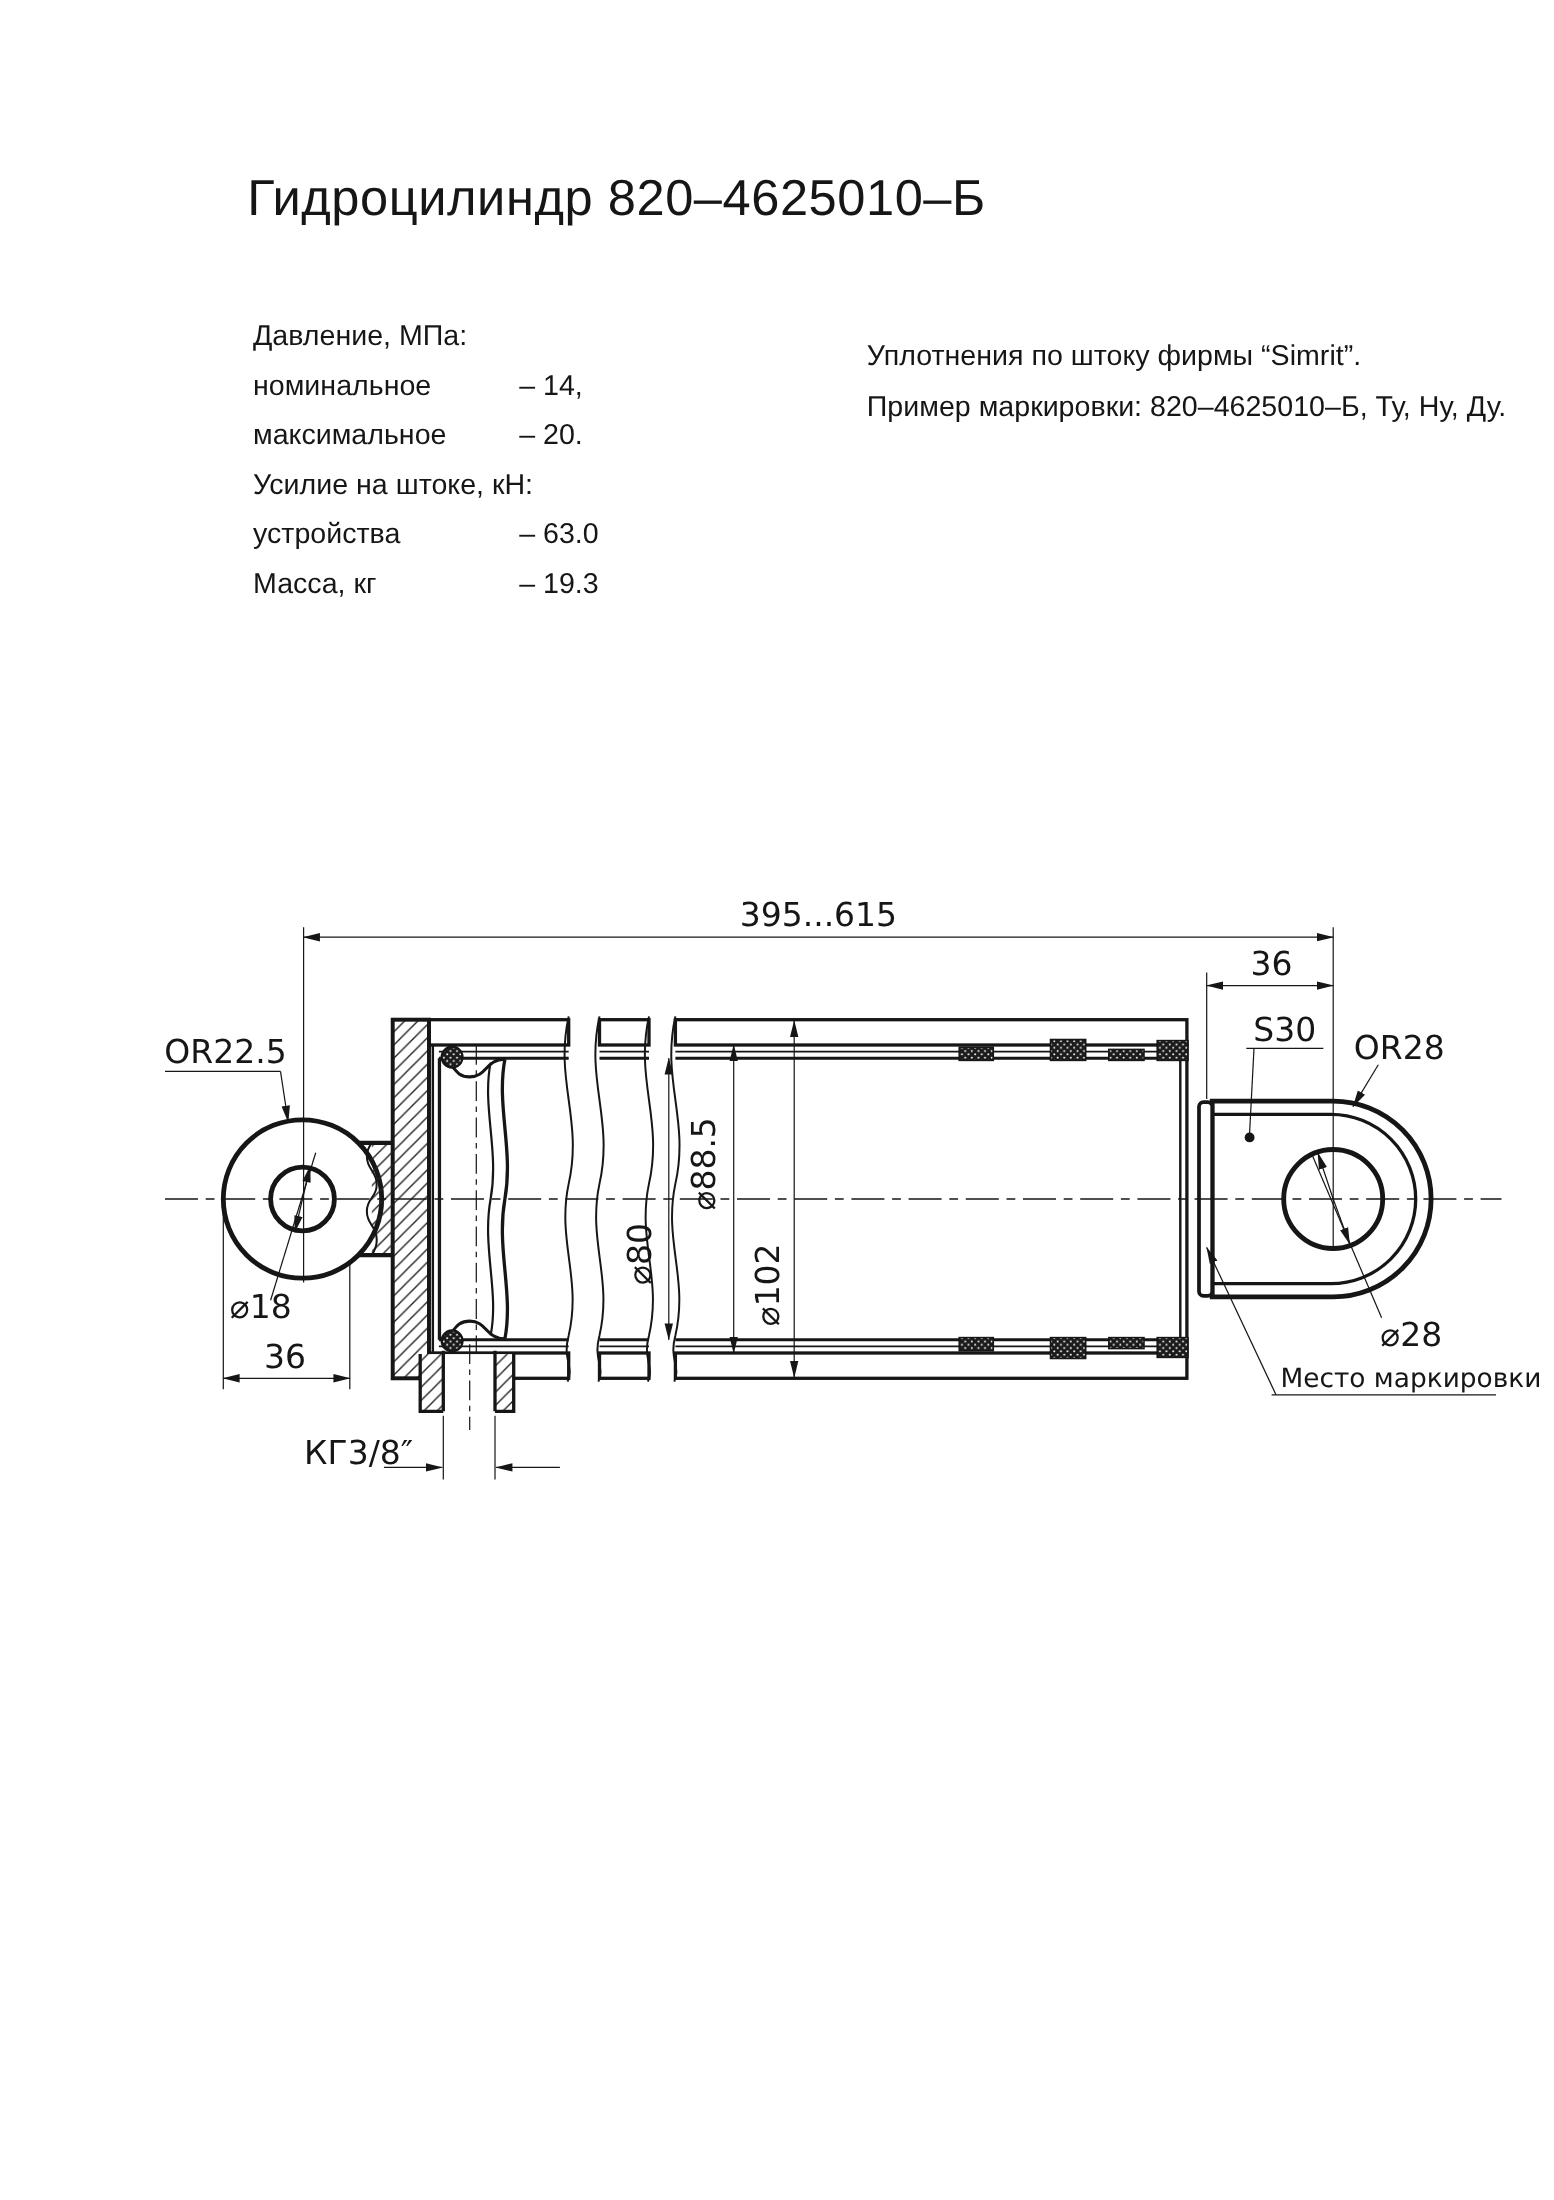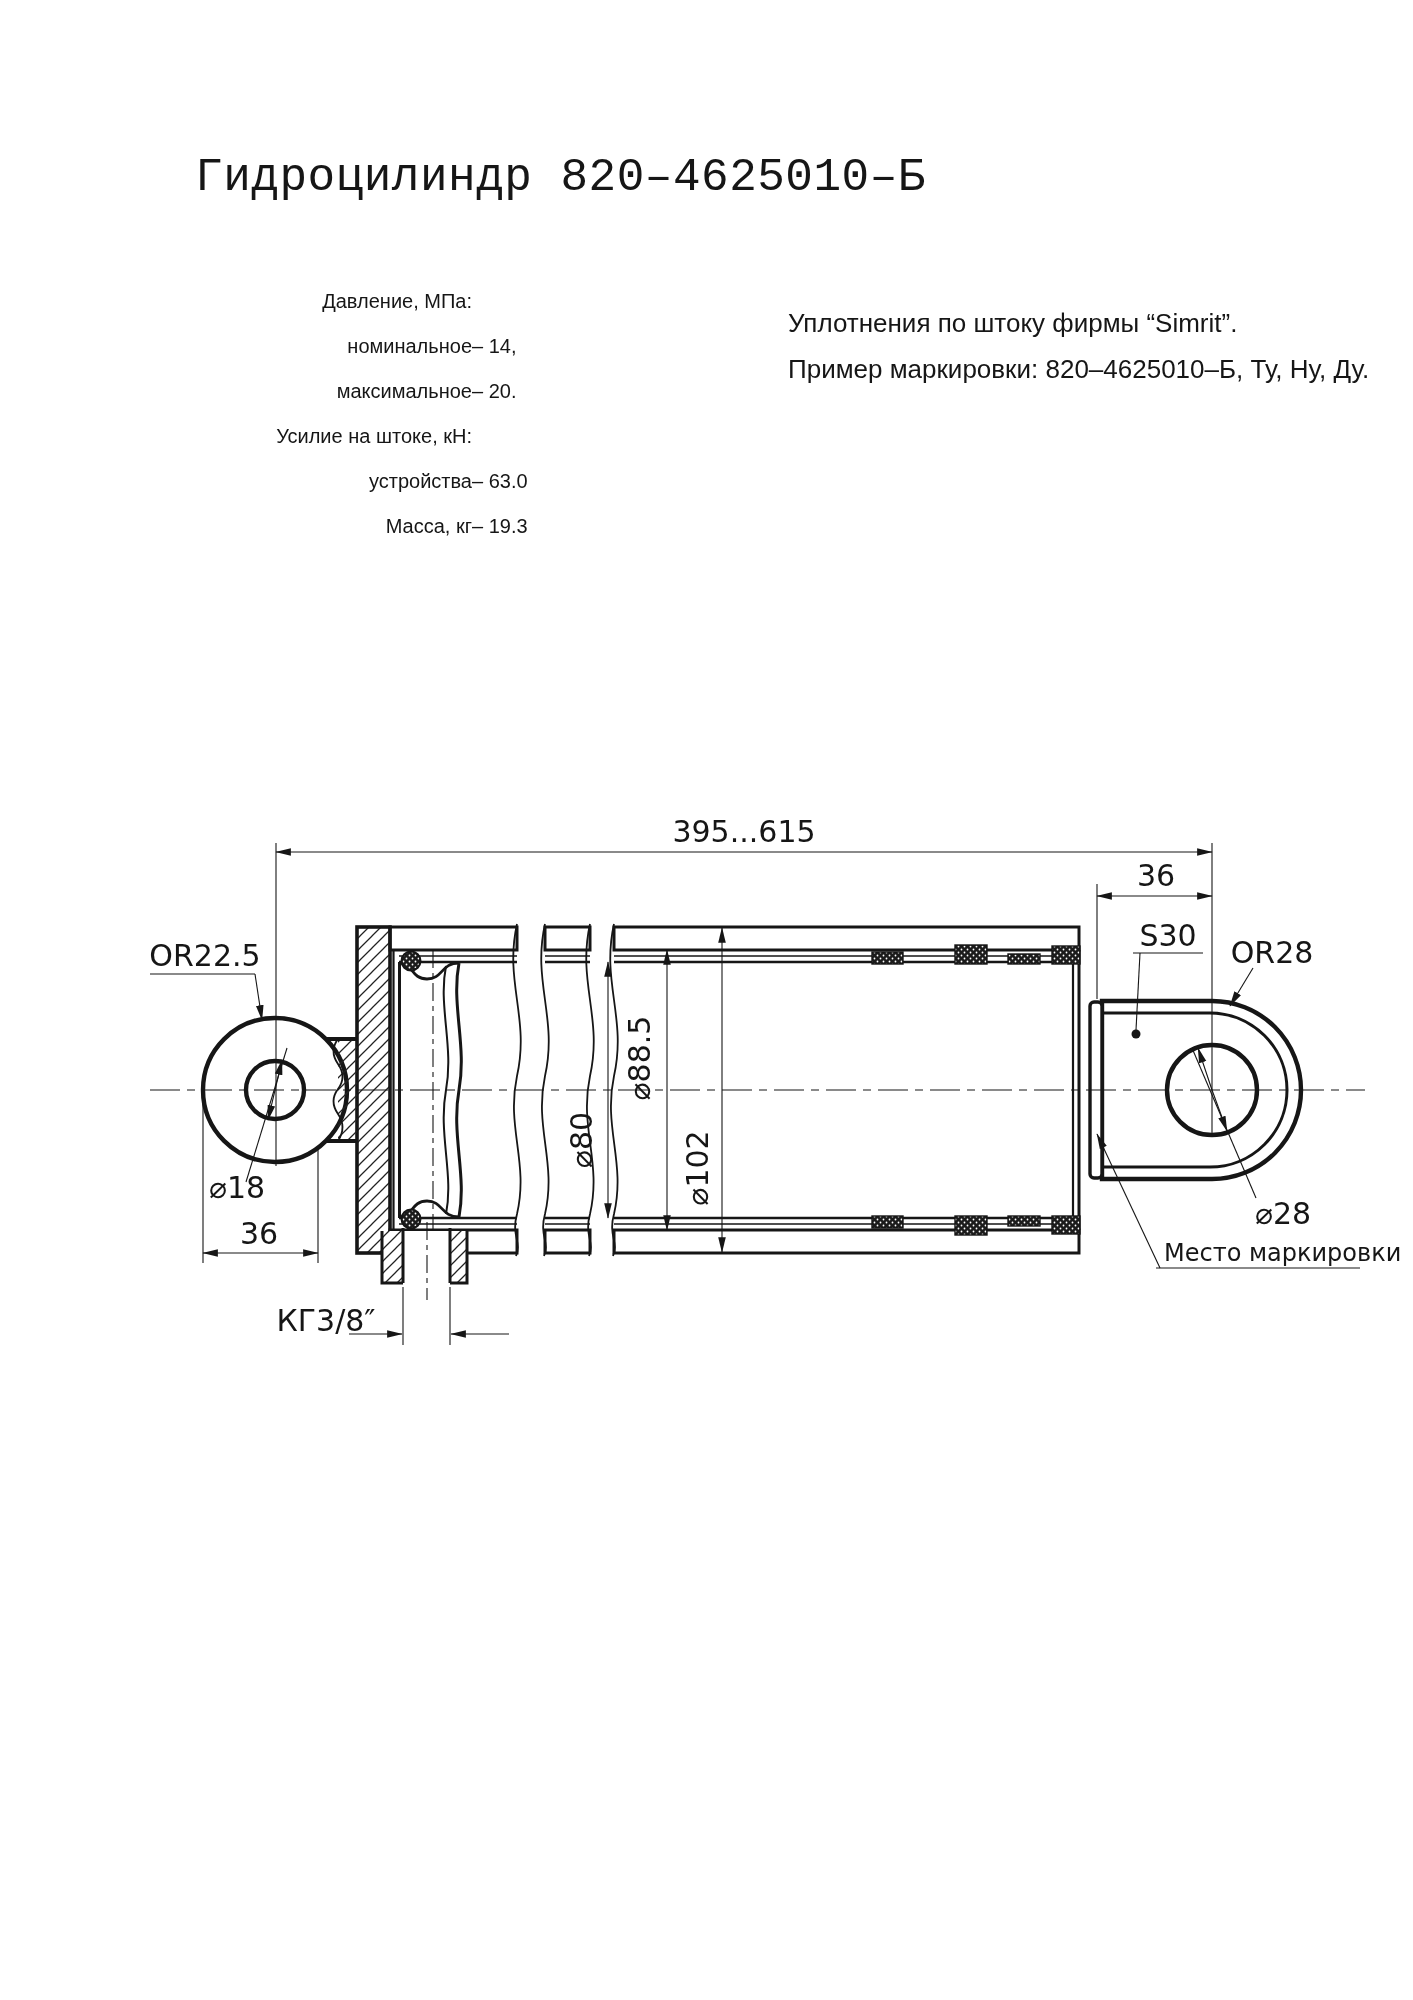--- a/index.html
+++ b/index.html
@@ -1,19 +1,19 @@
 <!DOCTYPE html>
 <html><head>
 <meta charset="utf-8">
 <style>
   html,body{margin:0;padding:0;background:#fff;}
   body{width:1413px;height:2000px;position:relative;font-family:"Liberation Sans",sans-serif;color:#161616;overflow:hidden;}
   .abs{position:absolute;}
-  #title{top:152px;left:0;width:1121px;text-align:center;font-size:46px;letter-spacing:0.5px;white-space:nowrap;font-family:Liberation Mono, monospace;}
-  #specs{left:230px;top:290px;font-size:20px;text-align:right;}
+  #title{top:152px;left:0;width:1121px;text-align:center;font-size:46px;letter-spacing:0.5px;white-space:nowrap;}
+  #specs{left:230px;top:290px;font-size:26px;}
   .spec-row{display:flex;height:45px;align-items:flex-start;white-space:nowrap;}
   .spec-label{min-width:242px;}
   #notes{left:756px;top:300px;font-size:26px;line-height:46px;white-space:nowrap;margin-left:32px;}
   #application{left:204px;top:1588px;font-size:26px;line-height:47px;white-space:nowrap;}
   #app-line2{margin-left:194px;}
   svg{position:absolute;left:0;top:0;}
   svg text{font-family:"DejaVu Sans","Liberation Sans",sans-serif;fill:#161616;}
   .dim{font-size:30px;}
   .dim-s{font-size:24px;}
   .thin{stroke:#161616;stroke-width:1.1;fill:none;}

